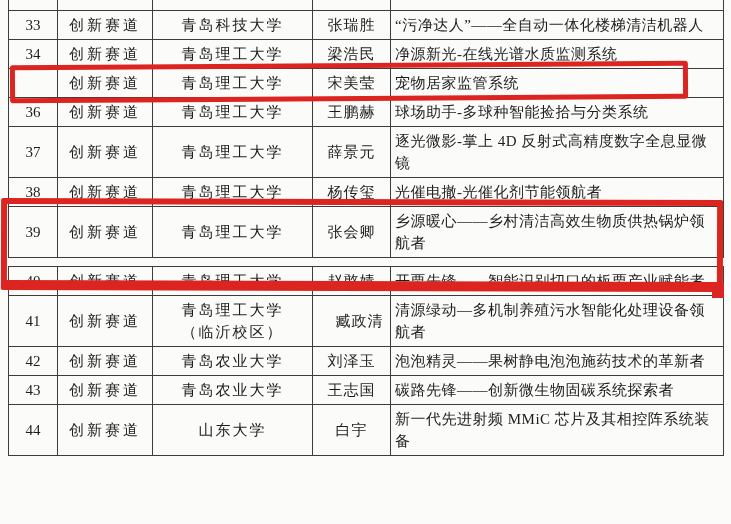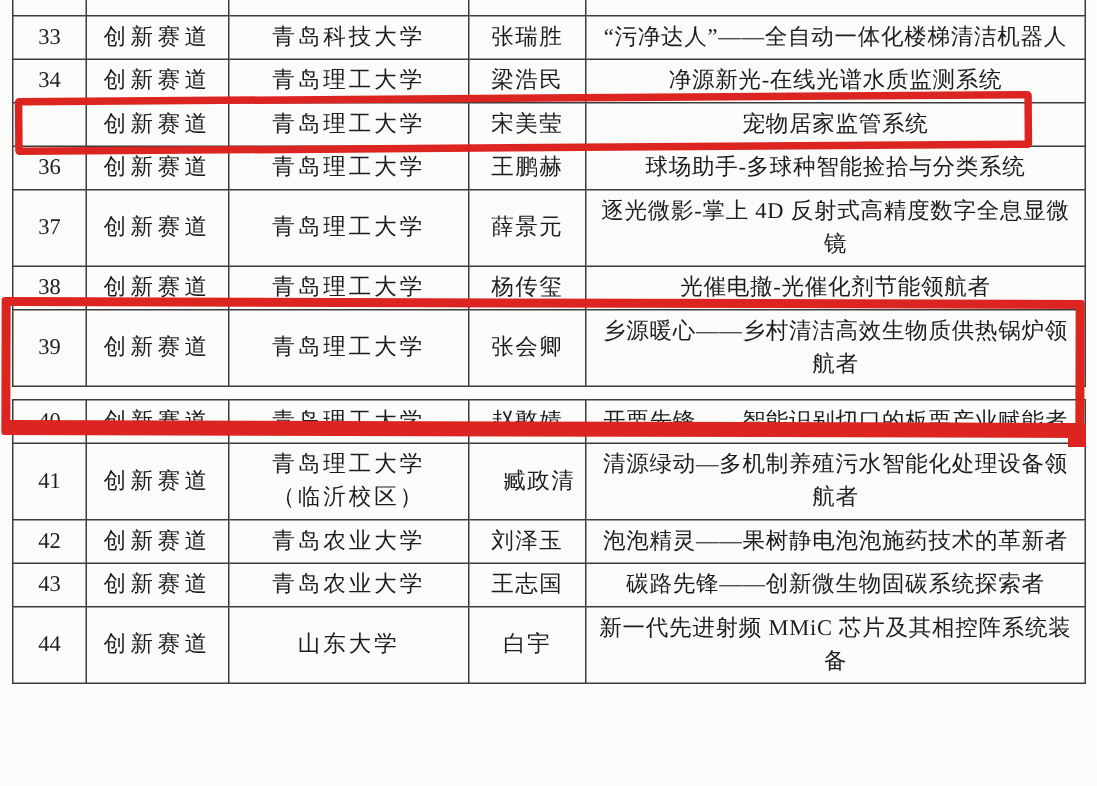--- a/index.html
+++ b/index.html
@@ -23,21 +23,21 @@
     font-size:15px;
     line-height:22px;
     vertical-align:middle;
     overflow:hidden;
   }
   tr.partial td{border-top:none;height:10px;padding:0 4px;}
   td.c-no{text-align:center;}
   td.c-track{text-align:center;letter-spacing:3px;margin-top:12px;}
   td.c-univ{text-align:center;letter-spacing:2px;white-space:pre-line;}
   td.c-name{text-align:center;letter-spacing:1px;}
-  td.c-project{text-align:center;padding-left:7px;letter-spacing:0.5px;}
+  td.c-project{text-align:left;padding-left:7px;letter-spacing:0.5px;}
   .segment-gap{height:8px;}
   .redbox{
     position:absolute;
     border-style:solid;
     border-color:#dc2420;
     border-radius:3px;
     pointer-events:none;
     background:transparent;
   }
   #redbox1{

